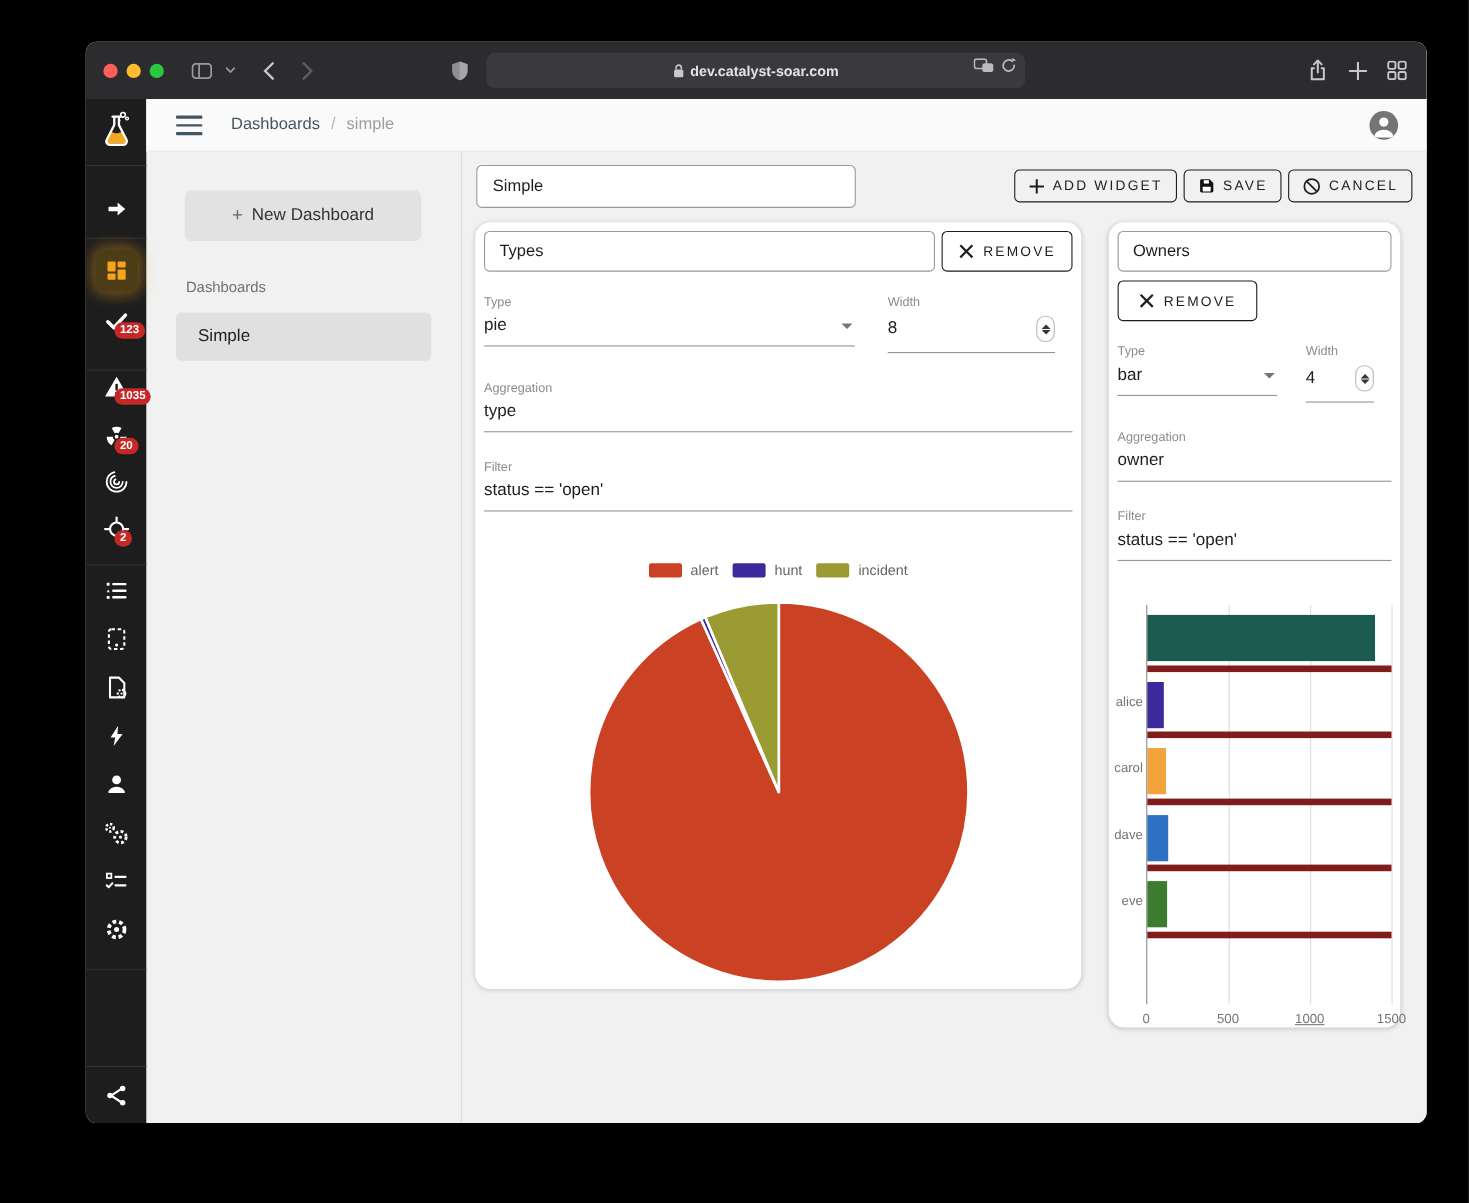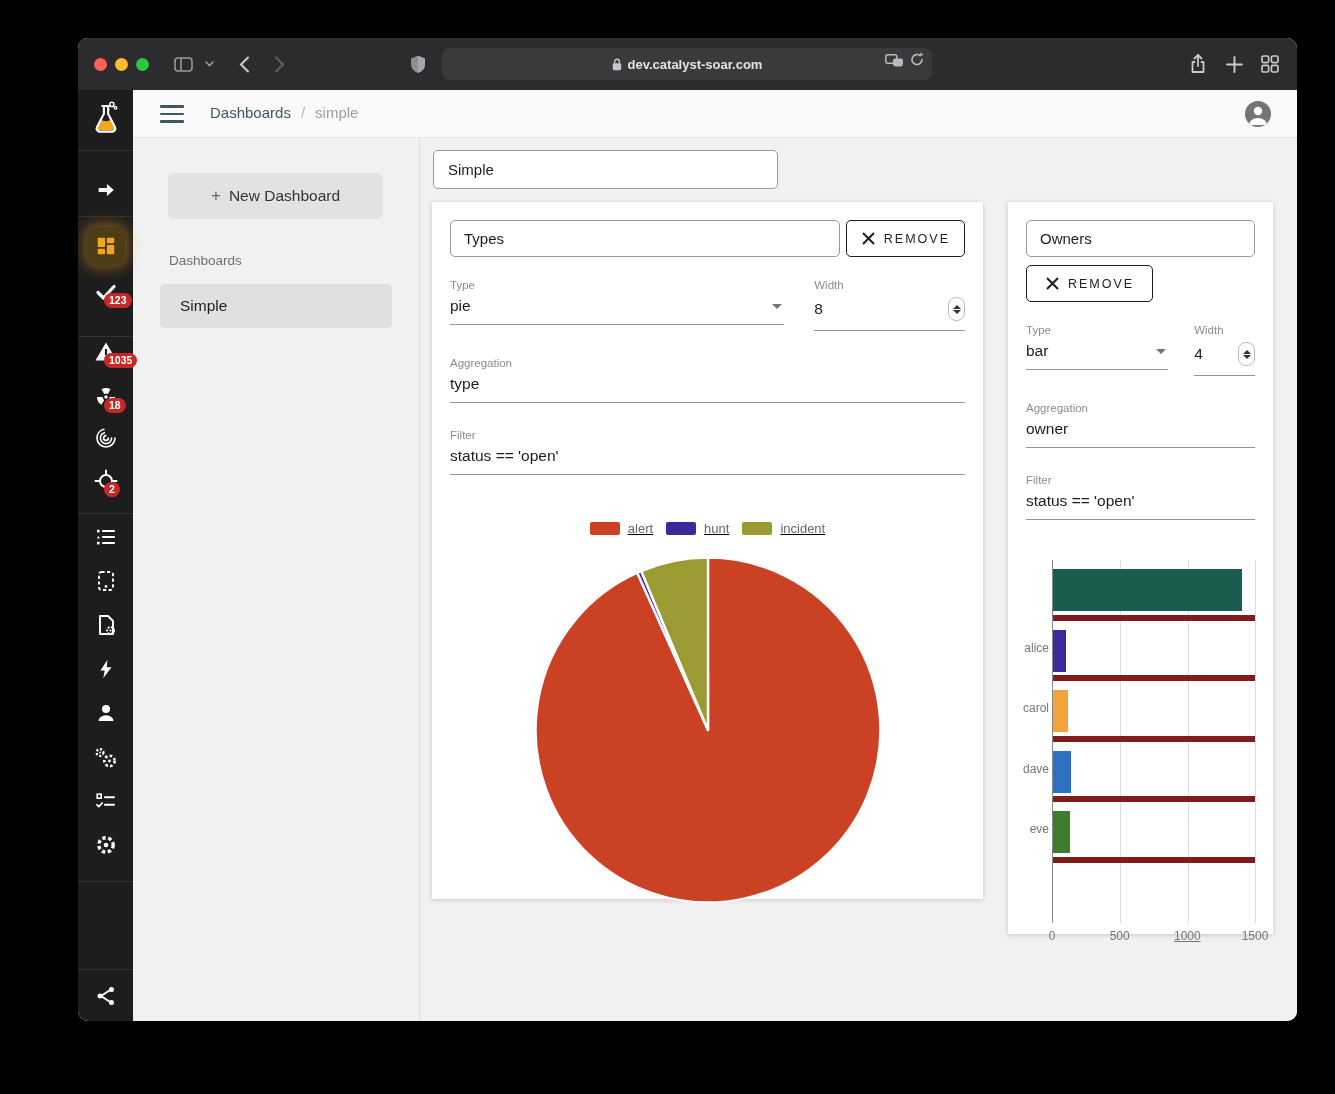--- a/index.html
+++ b/index.html
@@ -43,21 +43,21 @@
   .new-dash-btn .plus { color:#666; font-size:17px; }
   .panel-label { margin-top:34px; margin-left:9px; font-size:13.5px; color:#6f6f6f; }
   .dash-item { margin-top:16px; height:44px; background:#e0e0e0; border-radius:5px; display:flex; align-items:center; padding-left:20px; font-size:15.5px; color:#1d1d1d; cursor:pointer; }
 
   .content { position:relative; flex:1; min-width:0; }
   .name-input { position:absolute; left:13px; top:12px; width:345px; height:39px; border:1px solid #9a9a9a; border-radius:5px; background:#fff; font-family:inherit; font-size:15px; color:#1d1d1d; padding:0 14px; }
   .top-btns { position:absolute; right:13px; top:16px; display:flex; gap:6px; }
   .obtn { display:flex; align-items:center; gap:7px; height:30px; padding:0 12px; background:transparent; border:1px solid #1d1d1d; border-radius:5px; font-family:inherit; font-size:12.5px; font-weight:500; letter-spacing:2px; color:#1d1d1d; cursor:pointer; }
   .obtn svg { flex:0 0 auto; }
 
-  .card { position:absolute; background:#fff; border-radius:1px; box-shadow:0 1px 5px rgba(0,0,0,.18); padding:18px; }
+  .card { position:absolute; background:#fff; border-radius:14px; box-shadow:0 1px 5px rgba(0,0,0,.18); padding:8px; }
   .card1 { left:12px; top:64px; width:551px; height:697px; }
   .card2 { left:588px; top:64px; width:265px; height:732px; }
 
   .w-head { display:flex; gap:6px; }
   .w-name { flex:1; height:37px; border:1px solid #9a9a9a; border-radius:5px; font-family:inherit; font-size:15px; color:#1d1d1d; padding:0 13px; min-width:0; }
   .rm-btn { display:flex; align-items:center; justify-content:center; gap:8px; height:37px; padding:0 14px; background:#fff; border:1px solid #1d1d1d; border-radius:5px; font-family:inherit; font-size:12.5px; font-weight:500; letter-spacing:2px; color:#1d1d1d; cursor:pointer; }
   .card2 .w-head { flex-direction:column; }
   .card2 .w-name { flex:none; width:100%; }
   .card2 .rm-btn { width:127px; margin-top:2px; }
 
@@ -68,21 +68,21 @@
   .card1 .width-field { width:152px; }
   .card2 .type-field { width:145px; margin-right:26px; }
   .card2 .width-field { width:62px; }
   .field.full { width:100%; margin-top:26px; }
   .caret { width:0; height:0; border-left:5px solid transparent; border-right:5px solid transparent; border-top:5.5px solid #757575; margin-right:2px; }
   .stepper { width:17px; height:24px; border:1px solid #bbb; border-radius:8px; display:flex; flex-direction:column; align-items:center; justify-content:center; gap:1px; background:#fdfdfd; }
   .stepper i { width:0; height:0; border-left:4px solid transparent; border-right:4px solid transparent; }
   .stepper .up { border-bottom:4.5px solid #333; }
   .stepper .dn { border-top:4.5px solid #333; }
 
-  .legend { display:flex; justify-content:center; align-items:center; gap:13px; margin-top:46px;text-decoration:underline; }
+  .legend { display:flex; justify-content:center; align-items:center; gap:13px; margin-top:46px; }
   .legend-item { display:flex; align-items:center; gap:8px; }
   .legend-swatch { width:30px; height:13px; border-radius:2px; }
   .legend-label { font-size:13px; color:#666; }
 
   .pie-wrap { display:flex; justify-content:center; margin-top:12px; }
 
   
   .bchart-wrap { margin-top:40px; }
   .bchart { position:relative; margin-left:26px; height:363px; border-left:1px solid #8a8a8a; }
   .bgrid { position:absolute; top:0; bottom:0; width:1px; background:#ddd; }
@@ -231,21 +231,21 @@
 
         <div class="rail-item" style="top:285px">
           <svg width="24" height="24" viewBox="0 0 24 24">
             <g fill="#fff">
               <path d="M7.5 4.2 A9 9 0 0 1 16.5 4.2 L13.75 8.97 A3.5 3.5 0 0 0 10.25 8.97 Z"></path>
               <path d="M7.5 4.2 A9 9 0 0 1 16.5 4.2 L13.75 8.97 A3.5 3.5 0 0 0 10.25 8.97 Z" transform="rotate(120 12 12)"></path>
               <path d="M7.5 4.2 A9 9 0 0 1 16.5 4.2 L13.75 8.97 A3.5 3.5 0 0 0 10.25 8.97 Z" transform="rotate(240 12 12)"></path>
               <circle cx="12" cy="12" r="1.7"></circle>
             </g>
           </svg>
-          <span class="badge">18</span>
+          <span class="badge">20</span>
         </div>
 
         <div class="rail-item" style="top:326px">
           <svg width="24" height="24" viewBox="0 0 24 24">
               <g fill="none" stroke="#fff" stroke-width="1.6" stroke-linecap="round">
                 <circle cx="12" cy="12" r="9" stroke-dasharray="40 17"></circle>
                 <circle cx="12" cy="12" r="5.6" stroke-dasharray="24 11"></circle>
                 <circle cx="12" cy="12" r="2.4" stroke-dasharray="10 5"></circle>
               </g>
             </svg>
@@ -372,20 +372,43 @@
               <span class="plus">+</span>
               <span>New Dashboard</span>
             </button>
             <div class="panel-label">Dashboards</div>
             <div class="dash-item">Simple</div>
           </aside>
 
           <section class="content">
             <input class="name-input" value="Simple" style="">
 
+            <div class="top-btns">
+              <button class="obtn">
+                <svg width="15" height="15" viewBox="0 0 15 15">
+                    <path d="M7.5 1 V14 M1 7.5 H14" stroke="#1d1d1d" stroke-width="1.8"></path>
+                  </svg>
+                <span>ADD WIDGET</span>
+              </button>
+              <button class="obtn">
+                <svg width="16" height="16" viewBox="0 0 24 24">
+                    <path d="M3 5 a2 2 0 0 1 2-2 h11 l5 5 v11 a2 2 0 0 1-2 2 H5 a2 2 0 0 1-2-2 Z" fill="#111"></path>
+                    <rect x="8" y="4.2" width="7" height="4.6" fill="#fff"></rect>
+                    <rect x="6.5" y="13" width="11" height="6.5" rx="1" fill="#fff"></rect>
+                  </svg>
+                <span>SAVE</span>
+              </button>
+              <button class="obtn">
+                <svg width="17" height="17" viewBox="0 0 24 24">
+                    <circle cx="12" cy="12" r="9.5" fill="none" stroke="#1d1d1d" stroke-width="2.2"></circle>
+                    <path d="M5.6 5.6 L18.4 18.4" stroke="#1d1d1d" stroke-width="2.2"></path>
+                  </svg>
+                <span>CANCEL</span>
+              </button>
+            </div>
 
             <div class="card card1">
               <div class="w-head">
                 <input class="w-name" value="Types" style="">
                 <button class="rm-btn">
                   <svg width="15" height="15" viewBox="0 0 15 15">
                       <path d="M2 2 L13 13 M13 2 L2 13" stroke="#1d1d1d" stroke-width="2"></path>
                     </svg>
                   <span>REMOVE</span>
                 </button>

